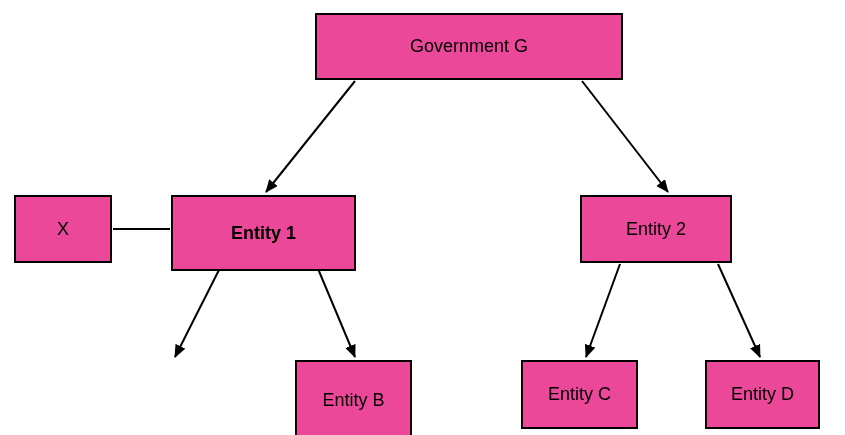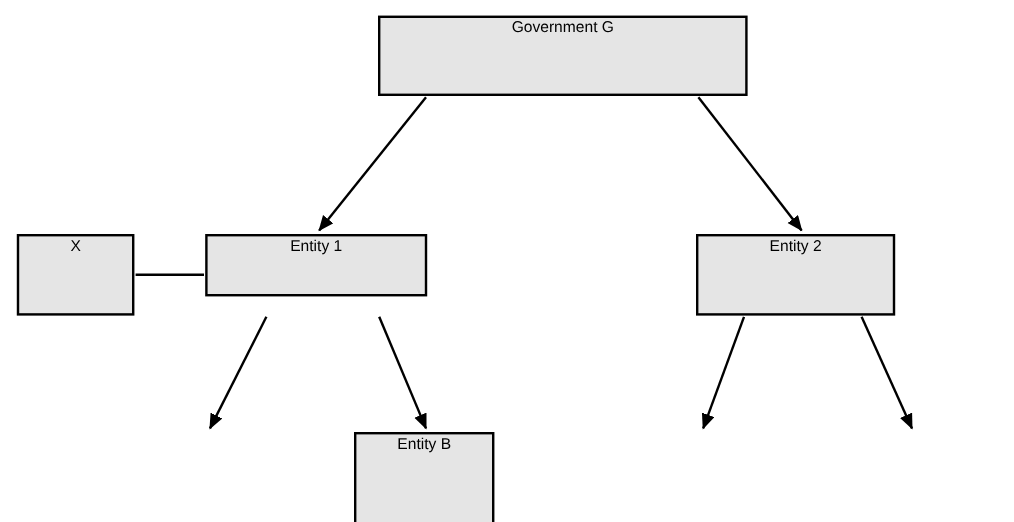--- a/index.html
+++ b/index.html
@@ -18,33 +18,34 @@
   #edges-svg {
     position: absolute;
     left: 0;
     top: 0;
     width: 845px;
     height: 435px;
   }
   .node {
     position: absolute;
     box-sizing: border-box;
-    background: #e5e5e5;
+    background: #ec4899;
     border: 2px solid #000000;
     display: flex;
+    align-items: center;
     justify-content: center;
-    font-size: 13px;
+    font-size: 18px;
     color: #000000;
     white-space: nowrap;
   }
   
   .node-government-g { left: 315px; top: 13px;  width: 308px; height: 67px; }
   .node-x            { left: 14px;  top: 195px; width: 98px;  height: 68px; }
-  .node-entity-1     { left: 171px; top: 195px; width: 185px; height: 52px; }
-  .node-entity-2     { left: 580px; top: 195px; width: 166px; height: 68px; }
+  .node-entity-1     { left: 171px; top: 195px; width: 185px; height: 76px; font-weight: bold; }
+  .node-entity-2     { left: 580px; top: 195px; width: 152px; height: 68px; }
   .node-entity-a     { left: 112px; top: 360px; width: 115px; height: 69px; }
   .node-entity-b     { left: 295px; top: 360px; width: 117px; height: 80px; }
   .node-entity-c     { left: 521px; top: 360px; width: 117px; height: 69px; }
   .node-entity-d     { left: 705px; top: 360px; width: 115px; height: 69px; }
   .edge {
     stroke: #000000;
     stroke-width: 2;
     fill: none;
   }
 </style>
@@ -82,15 +83,21 @@
 
   <div class="node node-entity-2">
     <span>Entity 2</span>
   </div>
 
 
   <div class="node node-entity-b">
     <span>Entity B</span>
   </div>
 
+  <div class="node node-entity-c">
+    <span>Entity C</span>
+  </div>
 
+  <div class="node node-entity-d">
+    <span>Entity D</span>
+  </div>
 
 </div>
 
 </body></html>

